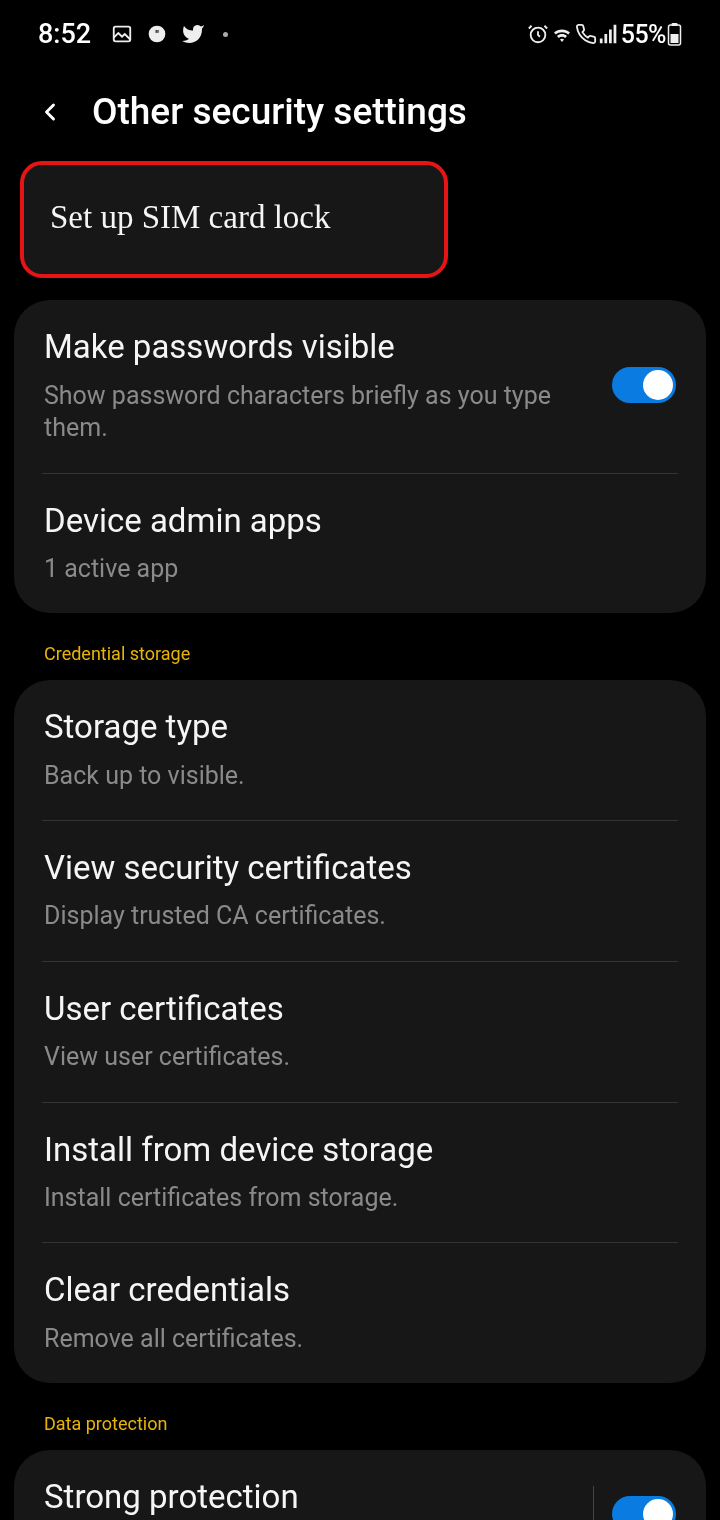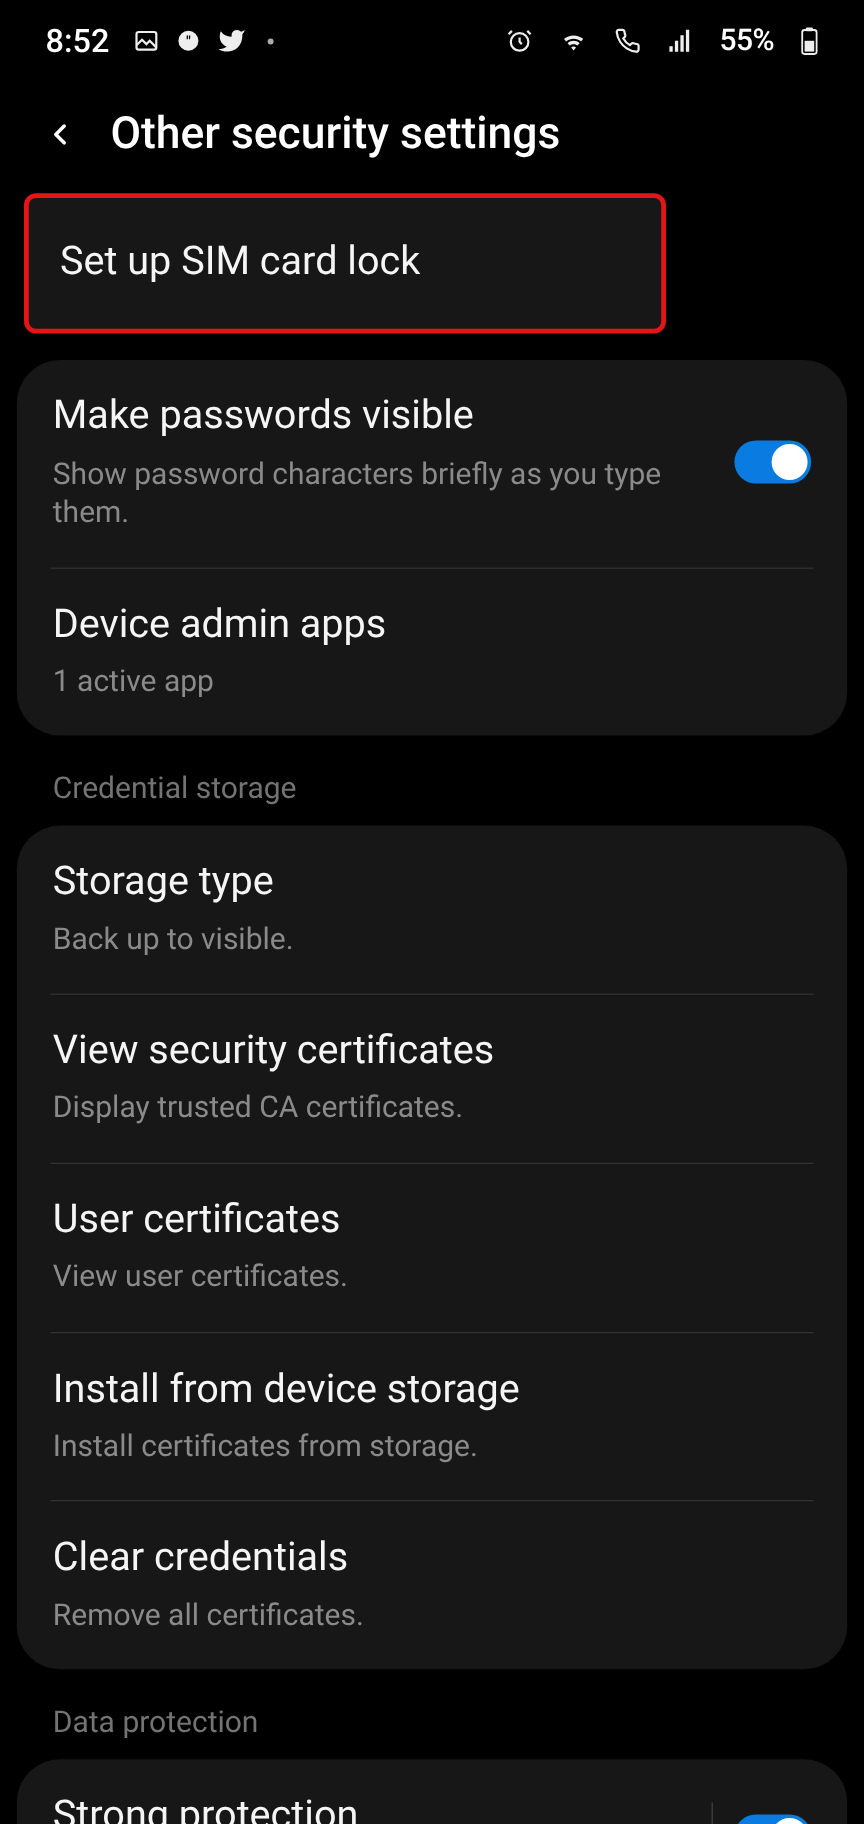--- a/index.html
+++ b/index.html
@@ -26,21 +26,21 @@
       font-weight: 500;
     }
     .status-left {
       display: flex;
       align-items: center;
       gap: 14px;
     }
     .status-right {
       display: flex;
       align-items: center;
-      gap: 22px;
+      gap: 1px;
     }
     .status-time {
       font-size: 27px;
       margin-right: 6px;
     }
     .small-icon {
       display: inline-flex;
       align-items: center;
       justify-content: center;
     }
@@ -72,25 +72,26 @@
       padding: 0 14px;
     }
     .card {
       background: #171717;
       border-radius: 36px;
       overflow: hidden;
       margin-bottom: 16px;
     }
     .highlight-card {
       border: 4px solid #e51515;
-      border-radius: 10px;
+      border-radius: 22px;
       background: #171717;
       padding: 32px 26px 36px 26px;
       margin: 0 0 22px 6px;
-      width: 535px;
+      width: 428px;
+      font-family: Liberation Serif, serif;
     }
     .list-item {
       padding: 26px 30px 28px 30px;
       cursor: pointer;
     }
     .list-item-with-toggle {
       display: flex;
       justify-content: space-between;
       align-items: center;
     }
@@ -119,22 +120,22 @@
       background: #333333;
       margin: 0 28px;
     }
     .toggle-divider {
       width: 1px;
       height: 56px;
       background: #444444;
       margin: 0 18px;
     }
     .section-header {
-      font-size: 25px;
-      color: #737373;
+      font-size: 18px;
+      color: #eab308;
       padding: 14px 30px 16px 30px;
     }
     .toggle {
       width: 64px;
       height: 36px;
       border-radius: 20px;
       position: relative;
       cursor: pointer;
     }
     .toggle-on {

